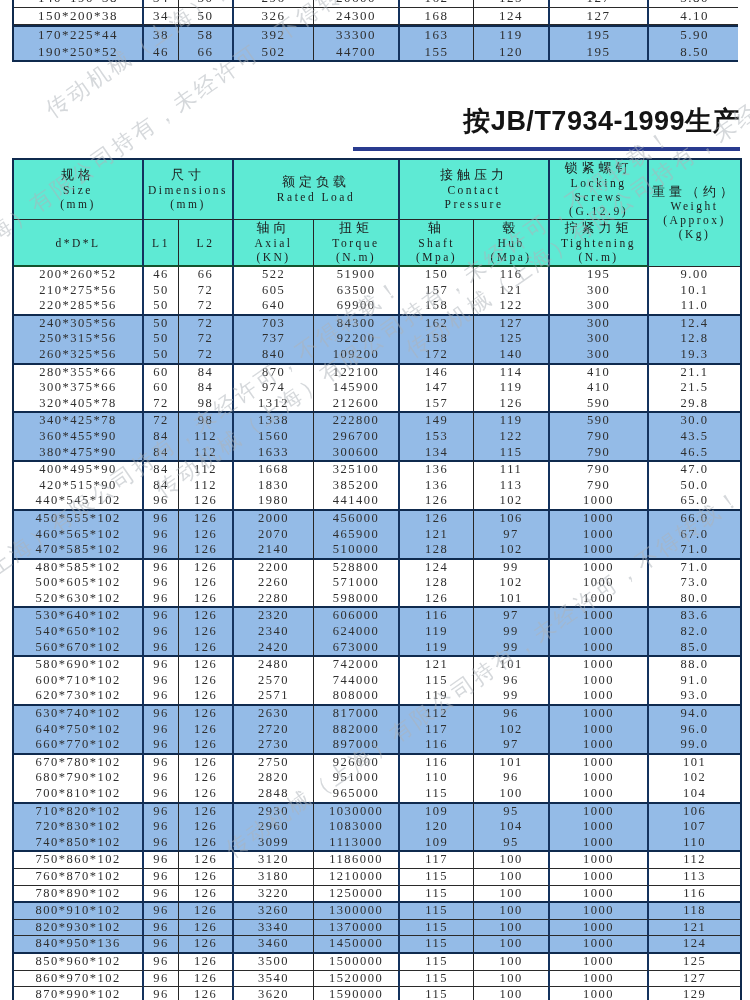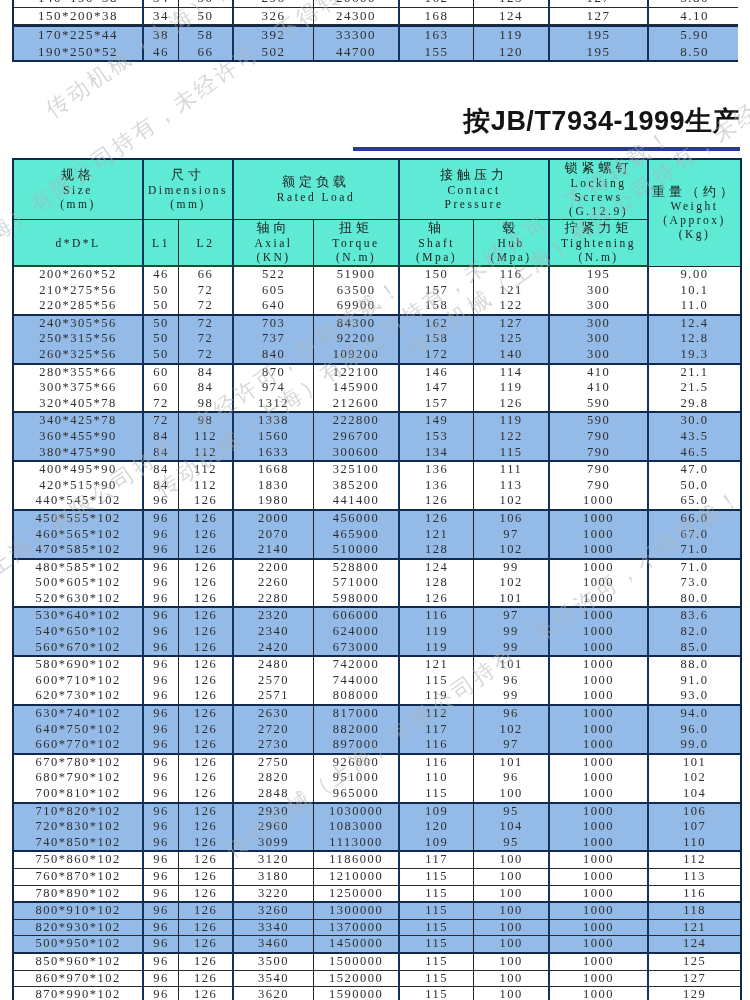--- a/index.html
+++ b/index.html
@@ -649,21 +649,21 @@
         <td>96</td>
         <td class="maj">126</td>
         <td>3340</td>
         <td class="maj">1370000</td>
         <td>115</td>
         <td class="maj">100</td>
         <td class="maj">1000</td>
         <td>121</td>
       </tr>
       <tr class="g-blue">
-        <td class="maj">500*950*102</td>
+        <td class="maj">840*950*136</td>
         <td>96</td>
         <td class="maj">126</td>
         <td>3460</td>
         <td class="maj">1450000</td>
         <td>115</td>
         <td class="maj">100</td>
         <td class="maj">1000</td>
         <td>124</td>
       </tr>
       <tr class="g-start r-line">

